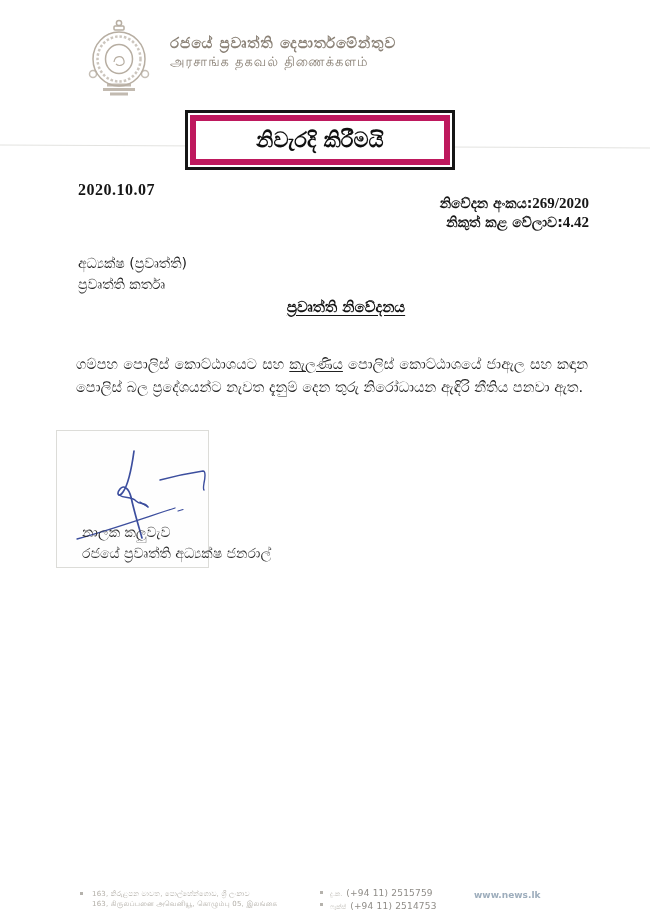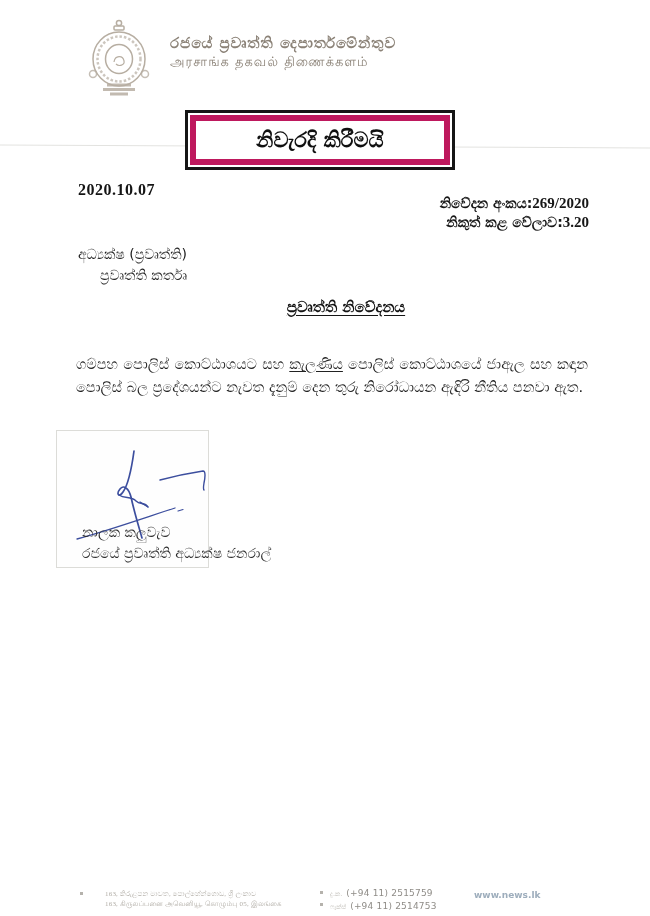--- a/index.html
+++ b/index.html
@@ -35,42 +35,42 @@
     position:absolute; left:78px; top:181px;
     font-family:"Liberation Serif","DejaVu Serif",serif;
     font-size:16px; font-weight:bold; color:#141414; letter-spacing:0.5px;
   }
   .meta-right {
     position:absolute; right:61px; top:194px; text-align:right;
     font-size:14px; font-weight:bold; color:#161616; line-height:19px;
   }
   .meta-right .num { font-family:"Liberation Serif","DejaVu Serif",serif; font-size:15px; }
   
-  .addressee { position:absolute; left:78px; top:244px; font-size:14px; color:#1c1c1c; line-height:21px;text-align:right; }
+  .addressee { position:absolute; left:78px; top:253px; font-size:14px; color:#1c1c1c; line-height:21px; }
   
   .press-heading { position:absolute; left:0; top:297px; width:650px; text-align:center;padding-left:42px; }
   .press-heading span { font-size:15px; font-weight:bold; color:#141414; text-decoration:underline; text-underline-offset:3px; }
   
   .body-par {
     position:absolute; left:76px; top:353px; width:512px;
     font-size:14.5px; line-height:23px; color:#222; text-align:justify;
   }
   .body-par .u { text-decoration:underline; text-underline-offset:2px; }
   
   .sig-box {
     position:absolute; left:56px; top:430px; width:153px; height:138px;
     background:#fefefe; border:1px solid #dcdcd8;
   }
   .sig-svg { position:absolute; left:0; top:0; width:153px; height:138px; }
   .sig-name  { position:absolute; left:82px; top:524px; font-size:14px; color:#2b2b2b; }
   .sig-title { position:absolute; left:82px; top:545px; font-size:14px; color:#2b2b2b; white-space:nowrap; }
   
   .footer { position:absolute; left:0; top:884px; width:650px; height:32px; font-size:7px; color:#adaaa4; }
   .f-bullet { position:absolute; width:3px; height:3px; background:#b5b2ac; }
-  .f-address { position:absolute; left:105px; top:5px; line-height:10px; color:#b2aea7; letter-spacing:0.2px;font-family:Liberation Serif, serif; }
+  .f-address { position:absolute; left:92px; top:5px; line-height:10px; color:#b2aea7; letter-spacing:0.2px; }
   .f-phones { position:absolute; left:330px; top:3px; line-height:12px; }
   .f-phone-row { white-space:nowrap; }
   .f-label { font-size:6.5px; color:#bdbab4; margin-right:4px; }
   .f-num { font-size:9px; color:#8f8c87; font-weight:normal; letter-spacing:0.2px; }
   .f-web { position:absolute; left:474px; top:6px; font-size:9px; color:#9dadbc; font-weight:bold;text-align:center; }
 </style>
 </head>
 <body>
 
 <div class="page">
@@ -97,21 +97,21 @@
 
   <div class="title-box">
     <div class="title-box-inner">
       <span class="title-text">නිවැරදි කිරීමයි</span>
     </div>
   </div>
 
   <div class="doc-date">2020.10.07</div>
   <div class="meta-right">
     <div><span>නිවේදන අංකය:</span><span class="num">269/2020</span></div>
-    <div><span>නිකුත් කළ වේලාව:</span><span class="num">3.20</span></div>
+    <div><span>නිකුත් කළ වේලාව:</span><span class="num">4.42</span></div>
   </div>
 
   <div class="addressee">
     <div>අධ්‍යක්ෂ (ප්‍රවෘත්ති)</div>
     <div>ප්‍රවෘත්ති කර්තෘ</div>
   </div>
 
   <div class="press-heading">
     <span>ප්‍රවෘත්ති නිවේදනය</span>
   </div>

